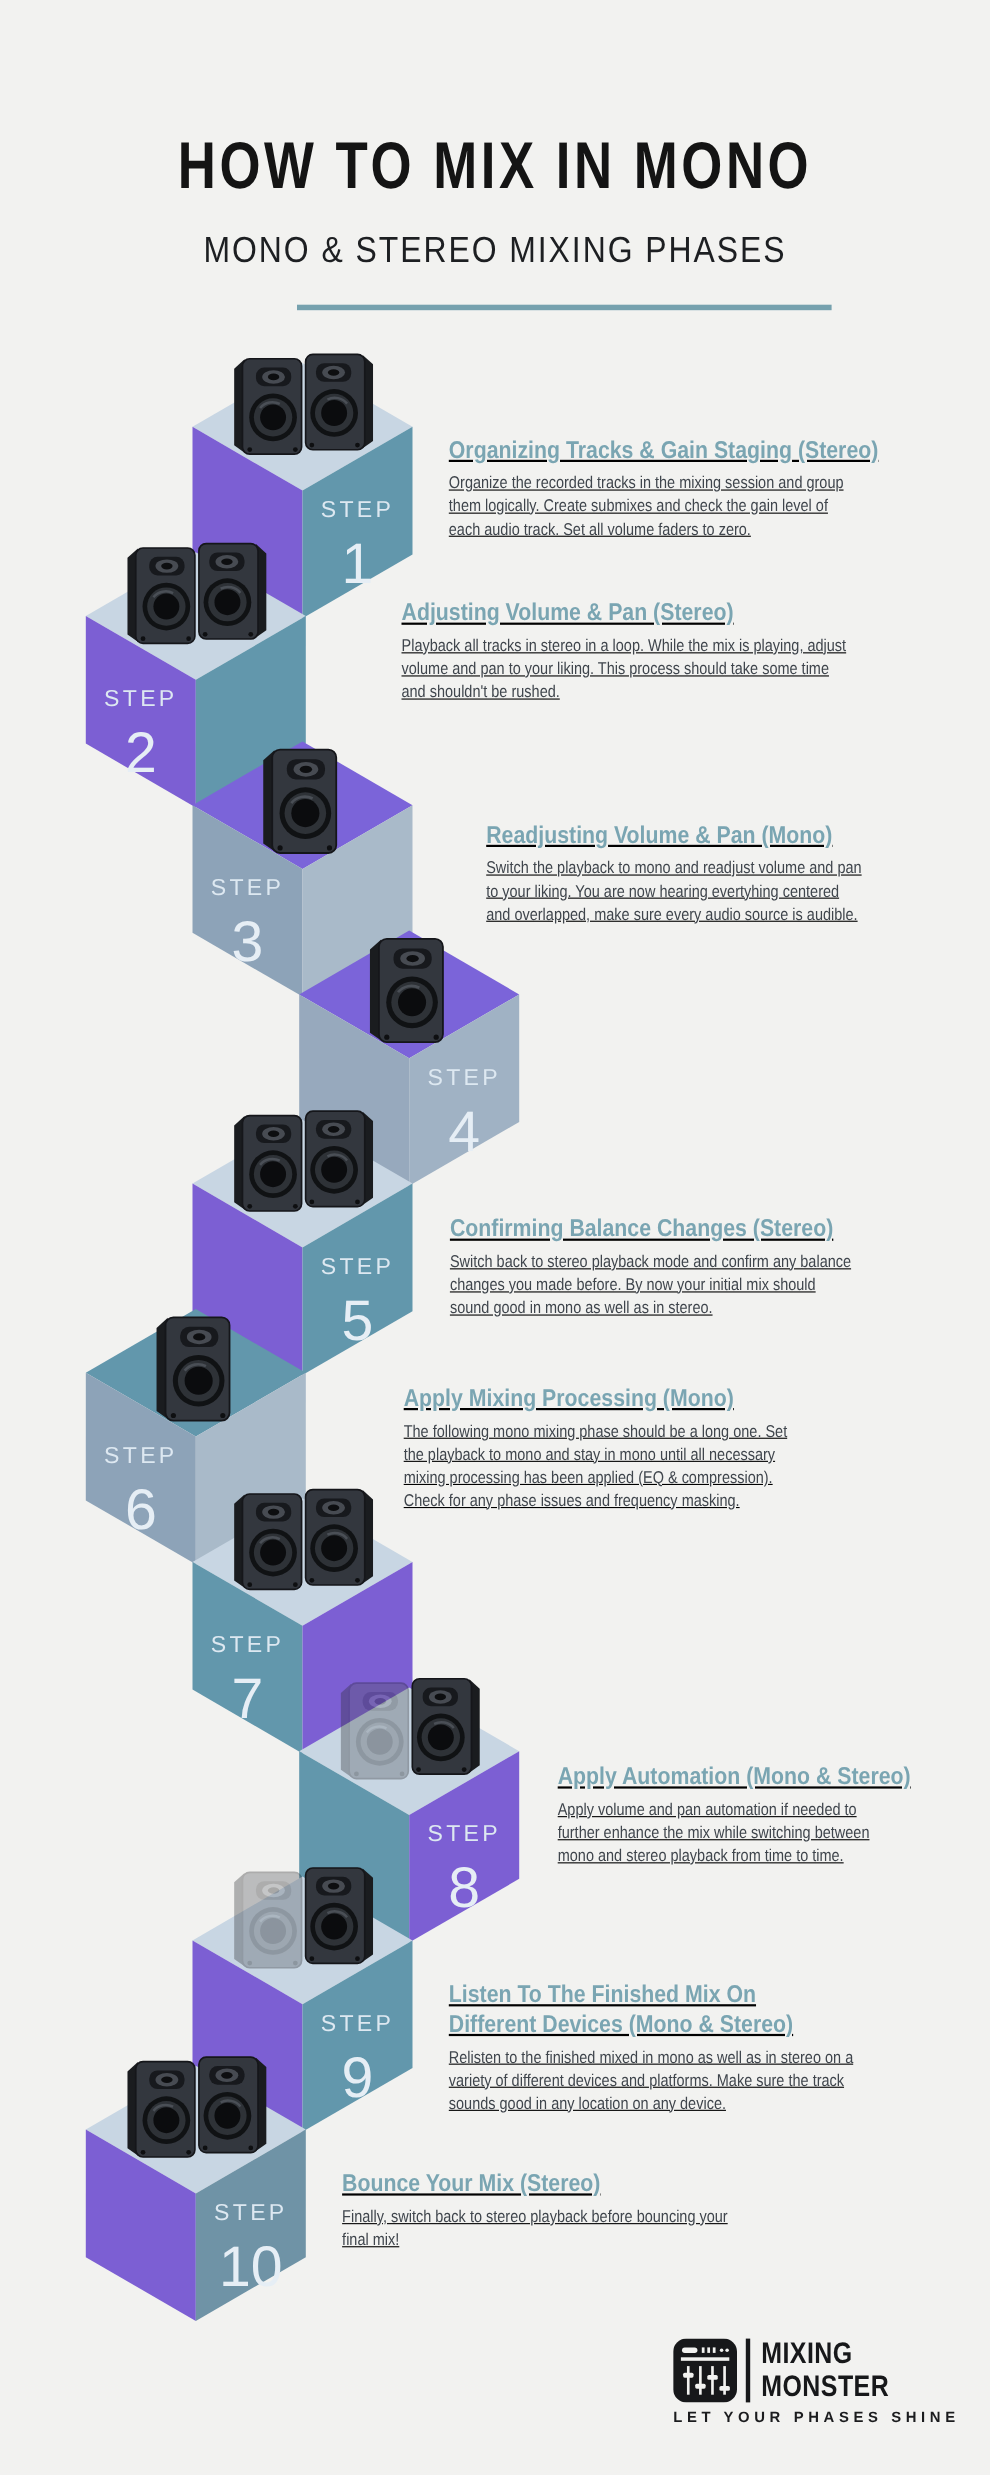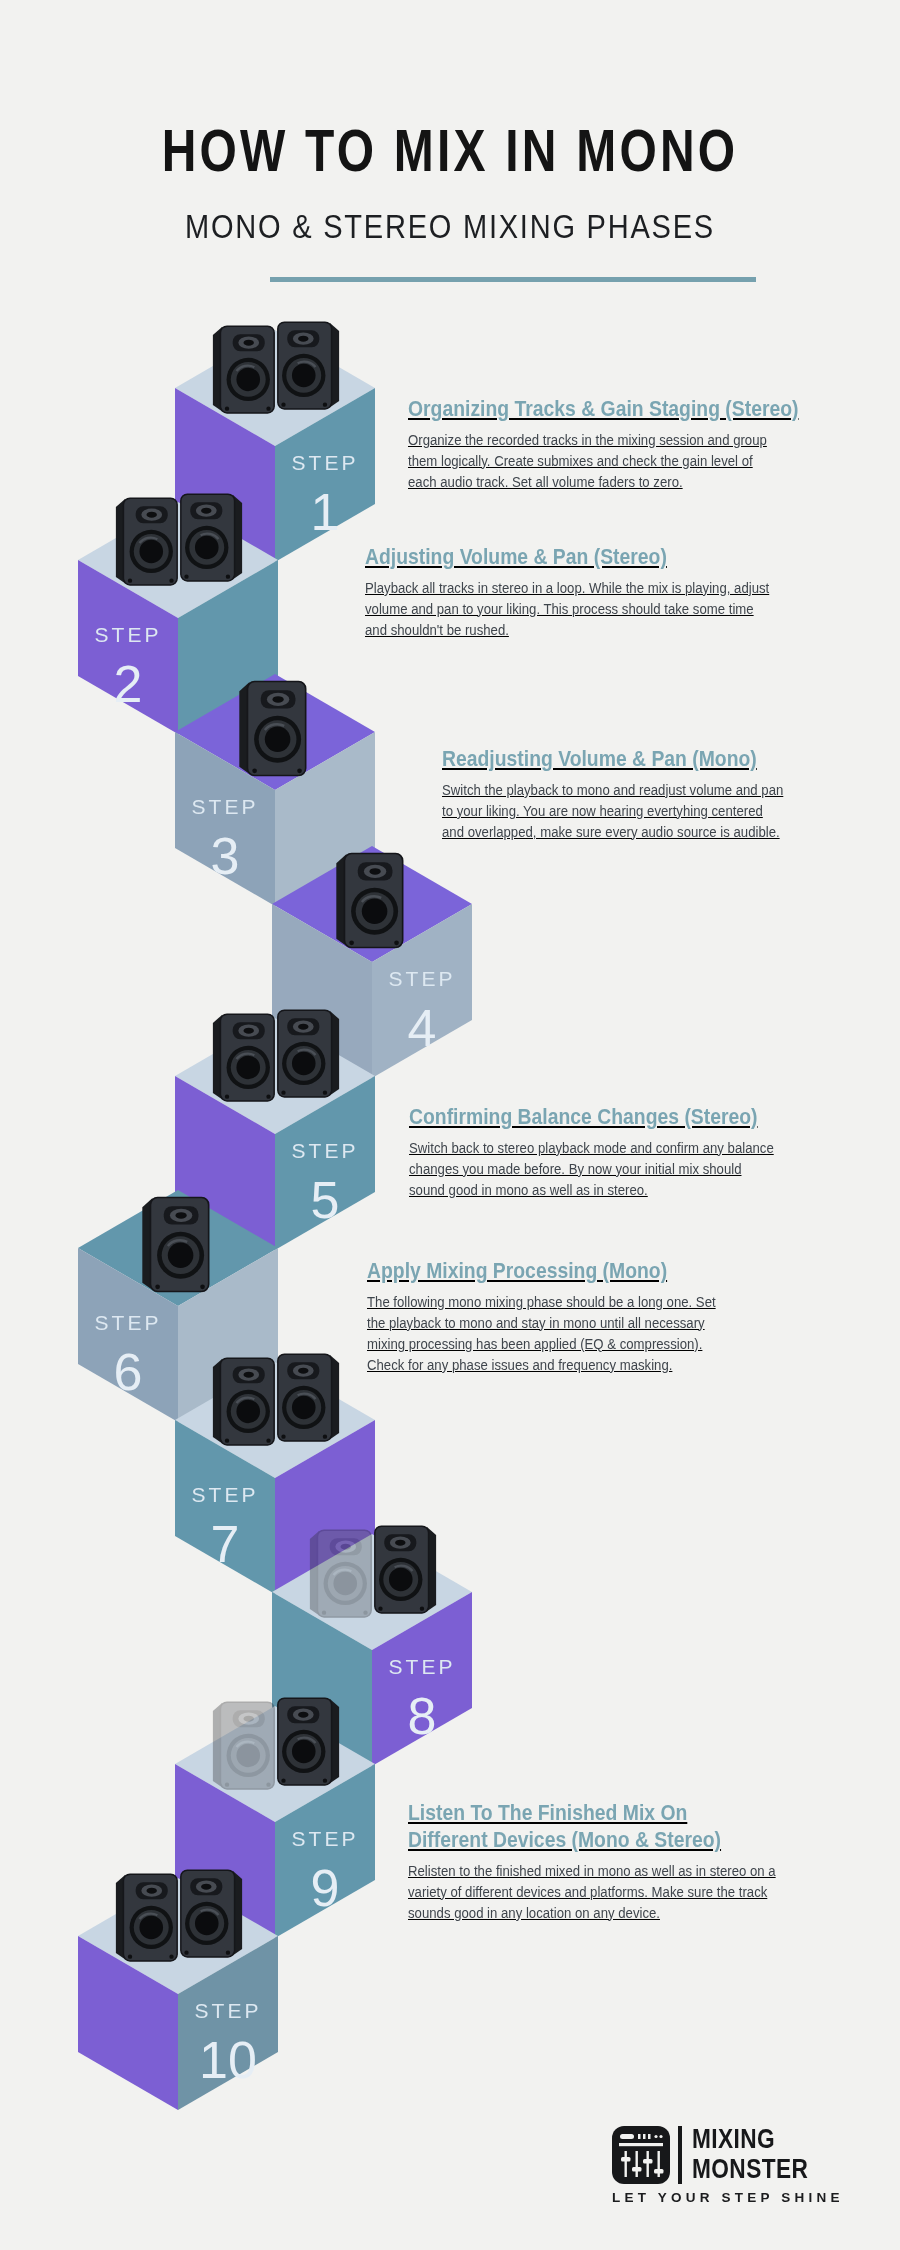--- a/index.html
+++ b/index.html
@@ -232,20 +232,26 @@
               <use href="#spk"></use>
             </svg>
           </div>
           <div class="spk dark p1">
             <svg viewBox="0 0 70 96">
               <use href="#spk"></use>
             </svg>
           </div>
         </div>
       </div>
+      <div class="block" style="left: 507px; top: 1602px; width: 390px;">
+        <h3>Apply Automation (Mono &amp; Stereo)</h3>
+        <p>Apply volume and pan automation if needed to
+further enhance the mix while switching between
+mono and stereo playback from time to time.</p>
+      </div>
       <div class="cube" style="left: 175px; top: 1706px;">
         <svg viewBox="0 0 200 232" width="200" height="232">
           <polygon points="100,0 200,58 100,116 0,58" fill="#c8d6e3"></polygon>
           <polygon points="0,58 100,116 100,232 0,174" fill="#7c5fd3"></polygon>
           <polygon points="100,116 200,58 200,174 100,232" fill="#6297ac"></polygon>
           <text x="150" y="140" text-anchor="middle" class="lbl-step">STEP</text>
           <text x="150" y="200" text-anchor="middle" class="lbl-num">9</text>
         </svg>
         <div class="spks">
           <div class="spk ghost p0">
@@ -280,20 +286,25 @@
             <svg viewBox="0 0 70 96">
               <use href="#spk"></use>
             </svg>
           </div>
           <div class="spk dark p1">
             <svg viewBox="0 0 70 96">
               <use href="#spk"></use>
             </svg>
           </div>
         </div>
+      </div>
+      <div class="block" style="left: 311px; top: 1972px; width: 480px;">
+        <h3>Bounce Your Mix (Stereo)</h3>
+        <p>Finally, switch back to stereo playback before bouncing your
+final mix!</p>
       </div>
     </div>
 
   <div class="logo">
     <svg class="logo-icon" viewBox="0 0 58 58">
       <rect x="0" y="0" width="58" height="58" rx="12" fill="#17181a"></rect>
       <rect x="8" y="8" width="14" height="5" rx="2.5" fill="#f2f2f0"></rect>
       <rect x="26" y="8" width="2.5" height="5" fill="#f2f2f0"></rect>
       <rect x="31" y="8" width="2.5" height="5" fill="#f2f2f0"></rect>
       <rect x="36" y="8" width="2.5" height="5" fill="#f2f2f0"></rect>
@@ -307,21 +318,21 @@
       <rect x="9" y="31" width="9.5" height="4.5" rx="1.5" fill="#f2f2f0"></rect>
       <rect x="20" y="41" width="9.5" height="4.5" rx="1.5" fill="#f2f2f0"></rect>
       <rect x="31" y="33" width="9.5" height="4.5" rx="1.5" fill="#f2f2f0"></rect>
       <rect x="42" y="43" width="9.5" height="4.5" rx="1.5" fill="#f2f2f0"></rect>
     </svg>
     <div class="logo-bar"></div>
     <div class="logo-names">
       <div>MIXING</div>
       <div>MONSTER</div>
     </div>
-    <div class="logo-tag">LET YOUR STEP SHINE</div>
+    <div class="logo-tag">LET YOUR PHASES SHINE</div>
   </div>
 
   <svg class="defs-hidden" aria-hidden="true">
     <defs>
       <symbol id="spk" viewBox="0 0 70 96">
         <polygon points="2,11 12,2 12,92 2,85" fill="#1a1c1f"></polygon>
         <rect x="10" y="1.5" width="57" height="92" rx="7" fill="#33373e" stroke="#15161a" stroke-width="1.6"></rect>
         <rect x="23" y="10" width="34" height="18" rx="8" fill="#17191d"></rect>
         <ellipse cx="40" cy="19" rx="11" ry="6.5" fill="#474b52"></ellipse>
         <ellipse cx="40" cy="19" rx="5.5" ry="3.2" fill="#0d0e10"></ellipse>

